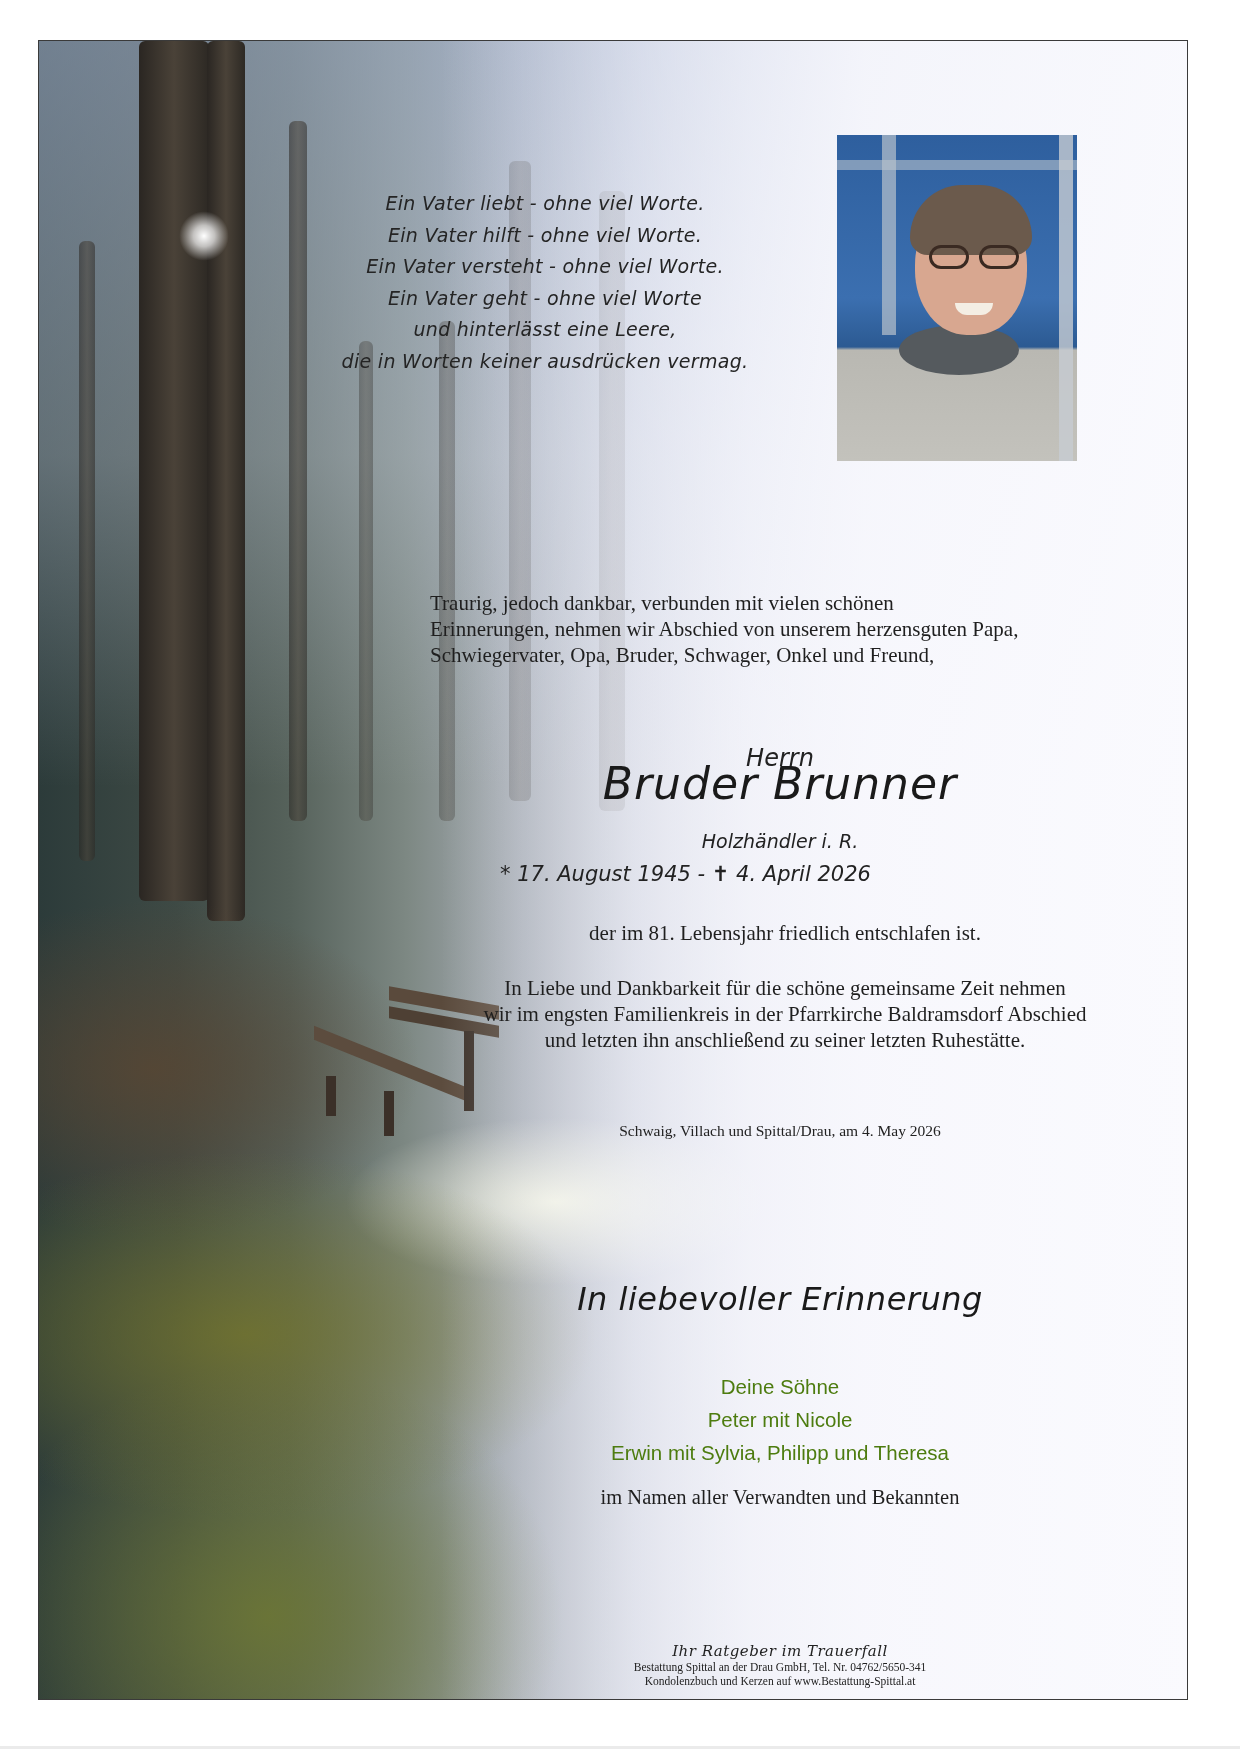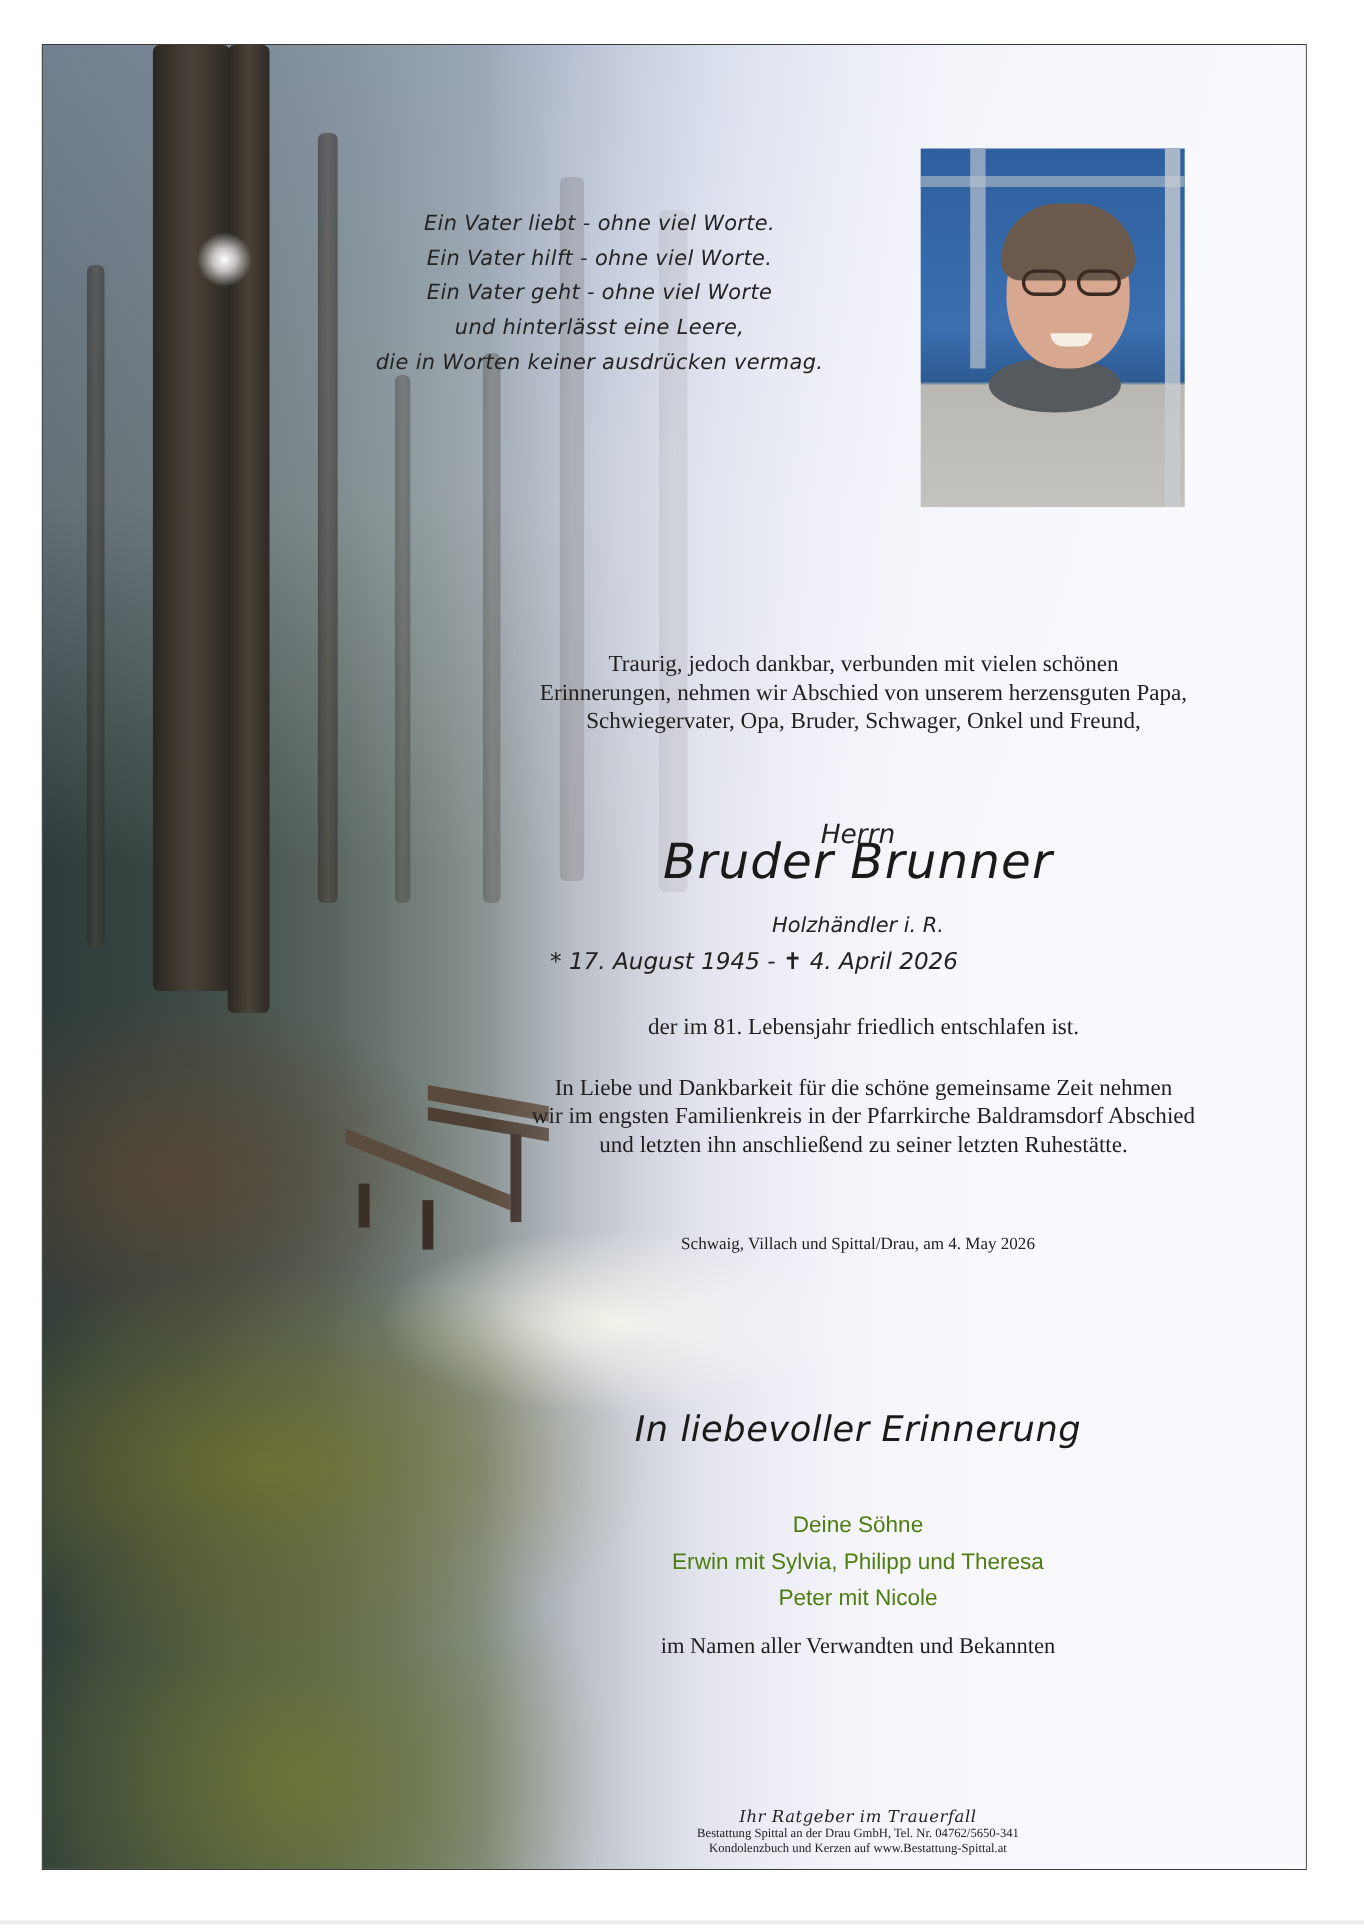--- a/index.html
+++ b/index.html
@@ -37,21 +37,21 @@
   .photo .head { position:absolute; left:78px; top:60px; width:112px; height:140px; border-radius:50% 50% 46% 46%; background:#d8a790; }
   .photo .hair { position:absolute; left:73px; top:50px; width:122px; height:70px; border-radius:60px 60px 20px 20px; background:#6b5a4c; }
   .photo .glasses { position:absolute; left:88px; top:110px; width:98px; height:26px; }
   .photo .glasses span { position:absolute; top:0; width:40px; height:24px; border:3px solid #3a2a22; border-radius:12px; box-sizing:border-box; }
   .photo .mouth { position:absolute; left:118px; top:168px; width:38px; height:12px; border-radius:0 0 20px 20px; background:#f4eee4; }
   .photo .collar { position:absolute; left:62px; top:190px; width:120px; height:50px; border-radius:50%; background:#555a5e; }
 
   .poem { position:absolute; left:290px; top:188px; width:510px; text-align:center; font-family:"DejaVu Sans", sans-serif; font-style:italic; font-size:19px; line-height:31.5px; color:#242424; letter-spacing:0.3px; }
   .poem div { white-space:nowrap; }
 
-  .intro { position:absolute; left:430px; top:590px; width:710px; text-align:center; font-family:"Liberation Serif", serif; font-size:21px; line-height:26px; color:#1f1f1f; }
+  .intro { position:absolute; left:430px; top:590px; width:710px; text-align:left; font-family:"Liberation Serif", serif; font-size:21px; line-height:26px; color:#1f1f1f; }
   .herrn { position:absolute; left:540px; top:720px; width:480px; text-align:center; font-family:"DejaVu Sans", sans-serif; font-style:italic; font-size:24px; color:#222;margin-top:24px; }
   .name { position:absolute; left:490px; top:758px; width:580px; text-align:center; font-family:"DejaVu Sans", sans-serif; font-style:italic; font-size:44px; letter-spacing:1px; color:#1a1a1a; }
   .profession { position:absolute; left:540px; top:830px; width:480px; text-align:center; font-family:"DejaVu Sans", sans-serif; font-style:italic; font-size:19px; color:#222; }
   .dates { position:absolute; left:500px; top:862px; width:560px; font-family:"DejaVu Sans", sans-serif; font-style:italic; font-size:21px; color:#222; }
   .body-text { position:absolute; left:430px; width:710px; text-align:center; font-family:"Liberation Serif", serif; font-size:21px; line-height:26px; color:#1f1f1f; }
   .place-date { position:absolute; left:540px; top:1122px; width:480px; text-align:center; font-family:"Liberation Serif", serif; font-size:15.5px; color:#222; }
   .memory { position:absolute; left:500px; top:1280px; width:560px; text-align:center; font-family:"DejaVu Sans", sans-serif; font-style:italic; font-size:32px; color:#1a1a1a; letter-spacing:0.5px; }
   .family { position:absolute; left:560px; top:1370px; width:440px; text-align:center; font-family:Liberation Sans, sans-serif; font-size:20.5px; line-height:33px; color:#4d7c0f; }
   .relatives { position:absolute; left:540px; top:1486px; width:480px; text-align:center; font-family:"Liberation Serif", serif; font-size:20.5px; color:#1f1f1f; }
   .footer { position:absolute; left:580px; top:1642px; width:400px; text-align:center; font-family:"Liberation Serif", serif; color:#222; }
@@ -96,20 +96,21 @@
   <div class="glasses">
     <span style="left:4px;"></span>
       <span style="left:54px;"></span>
   </div>
   <div class="mouth"></div>
 </div>
 
 <div class="poem">
   <div>Ein Vater liebt - ohne viel Worte.</div>
   <div>Ein Vater hilft - ohne viel Worte.</div>
+  <div>Ein Vater versteht - ohne viel Worte.</div>
   <div>Ein Vater geht - ohne viel Worte</div>
   <div>und hinterlässt eine Leere,</div>
   <div>die in Worten keiner ausdrücken vermag.</div>
 </div>
 
 <div class="intro">
   <div>Traurig, jedoch dankbar, verbunden mit vielen schönen</div>
   <div>Erinnerungen, nehmen wir Abschied von unserem herzensguten Papa,</div>
   <div>Schwiegervater, Opa, Bruder, Schwager, Onkel und Freund,</div>
 </div>
@@ -126,22 +127,22 @@
   <div>wir im engsten Familienkreis in der Pfarrkirche Baldramsdorf Abschied</div>
   <div>und letzten ihn anschließend zu seiner letzten Ruhestätte.</div>
 </div>
 
 <div class="place-date">Schwaig, Villach und Spittal/Drau, am 4. May 2026</div>
 
 <div class="memory">In liebevoller Erinnerung</div>
 
 <div class="family">
   <div>Deine Söhne</div>
+  <div>Peter mit Nicole</div>
   <div>Erwin mit Sylvia, Philipp und Theresa</div>
-  <div>Peter mit Nicole</div>
 </div>
 <div class="relatives">im Namen aller Verwandten und Bekannten</div>
 
 <div class="footer">
   <div class="slogan">Ihr Ratgeber im Trauerfall</div>
   <div class="line">Bestattung Spittal an der Drau GmbH, Tel. Nr. 04762/5650-341</div>
   <div class="line">Kondolenzbuch und Kerzen auf www.Bestattung-Spittal.at</div>
 </div>
 
 <div class="scan-line"></div>

